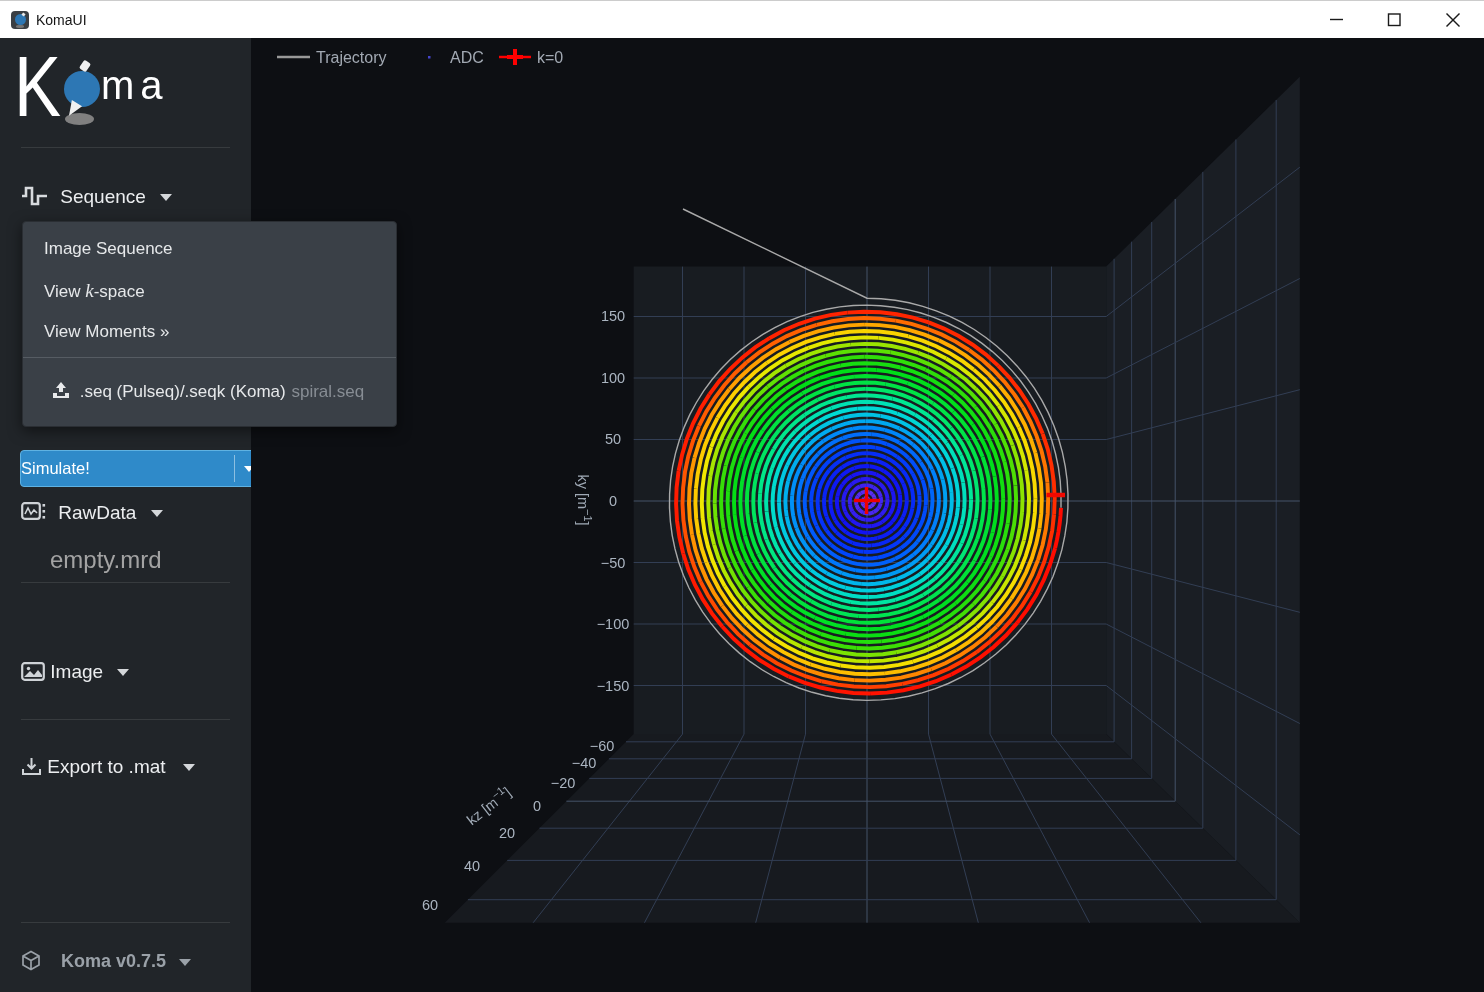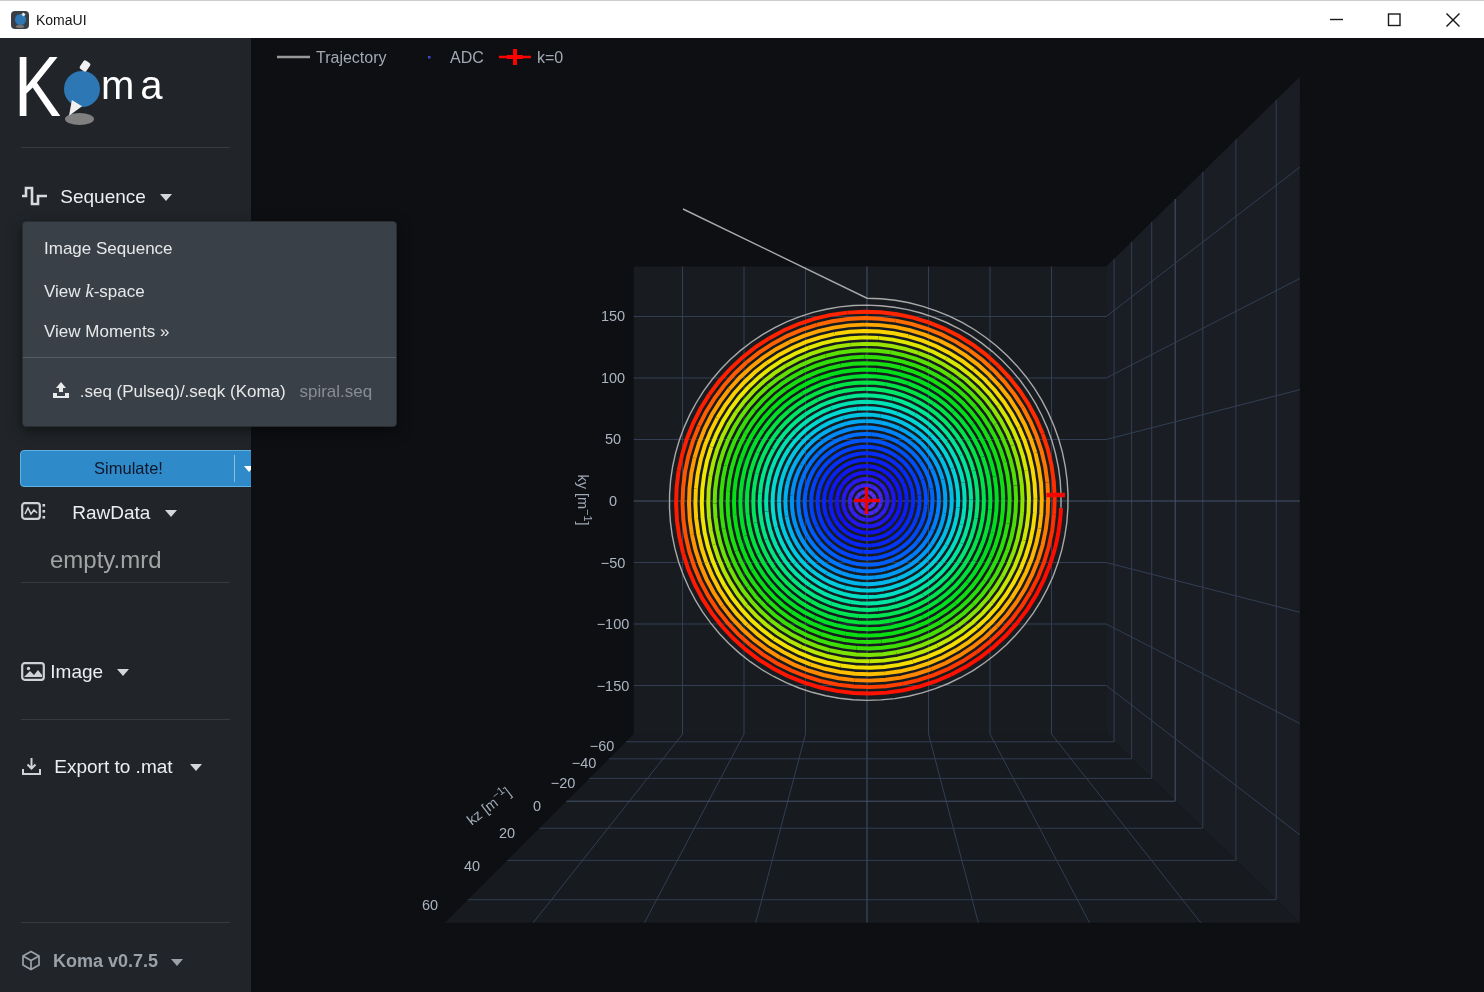--- a/index.html
+++ b/index.html
@@ -14,21 +14,21 @@
 .logo span{position:absolute;font-size:85px;line-height:85px}
 .logo .mK{left:14px;top:6px;transform:scaleX(.83);transform-origin:left}
 .logo .mMA{left:101px;top:15px;font-size:40px;line-height:64px;letter-spacing:6px}
 .logo .glb{position:absolute;left:64px;top:33px;width:36px;height:36px;border-radius:50%;background:#2d77b4}
 .logo .pn{position:absolute;left:81px;top:23px;width:8px;height:10px;background:#f0f0f0;transform:rotate(35deg);border-radius:2px}
 .logo .tip{position:absolute;left:67px;top:64px;width:0;height:0;border-left:6px solid transparent;border-right:6px solid transparent;border-top:15px solid #f0f0f0;transform:rotate(32deg)}
 .logo .sh{position:absolute;left:65px;top:75px;width:29px;height:12px;border-radius:50%;background:#808080}
 .hr{position:absolute;left:21px;width:209px;height:1px;background:rgba(255,255,255,.1)}
 .caret{display:inline-block;width:0;height:0;border-left:6px solid transparent;border-right:6px solid transparent;border-top:7px solid #d4d7da;vertical-align:middle}
 .mhead{position:absolute;left:21px;font-size:19px;color:#eceef0}
-.btn{position:absolute;left:20px;width:243px;background:#2f8ac9;border:1px solid #5fb2e2;border-radius:4px;color:#0f172a;font-size:16.5px;text-align:center}
+.btn{position:absolute;left:20px;width:243px;background:#2f8ac9;border:1px solid #5fb2e2;border-radius:4px;color:#ffffff;font-size:16.5px;}
 .btn .split{position:absolute;right:27px;top:4px;bottom:4px;width:1px;background:rgba(255,255,255,.45)}
 .btn .bcaret{position:absolute;right:8px;top:50%;margin-top:-2.5px;width:0;height:0;border-left:5px solid transparent;border-right:5px solid transparent;border-top:6px solid #fff}
 .menu{position:absolute;left:22px;top:183px;width:375px;height:206px;background:#3a4047;border:1px solid #2a2e33;border-radius:4px;box-shadow:0 4px 14px rgba(0,0,0,.5);font-size:17px;color:#e6e8ea;z-index:5}
 .mitem{position:absolute;left:21px;white-space:nowrap}
 .gray{color:#878d94}
 </style></head><body>
 
 <div class="titlebar">
   <div class="ticon">
       <div class="glb"></div>
@@ -67,35 +67,35 @@
     <div class="mitem" style="top:17px">Image Sequence</div>
     <div class="mitem" style="top:58px">View <i style="font-family:'Liberation Serif',serif;font-size:19px">k</i>-space</div>
     <div class="mitem" style="top:100px">View Moments »</div>
     <div style="position:absolute;left:0;top:134.5px;width:100%;height:1px;background:#565c63"></div>
     <div class="mitem" style="left:29px;top:159px">
       <svg width="18" height="18" viewBox="0 0 18 18" style="vertical-align:-2px">
           <path d="M9 1 L14 7 H11 V11 H7 V7 H4 Z" fill="#e8eaec"></path>
           <path d="M1 12 v5 h16 v-5 h-4 v3 H5 v-3 Z" fill="#e8eaec"></path>
         </svg>
       <span style="margin-left:5px">.seq (Pulseq)/.seqk (Koma)</span>
-      <span class="gray" style="margin-left:9px">spiral.seq</span>
+      <span class="gray" style="margin-left:1px">spiral.seq</span>
     </div>
   </div>
 
   <div class="btn" style="top:412px;height:37px;line-height:35px"><span style="margin-right:26px">Simulate!</span><div class="split"></div><div class="bcaret"></div></div>
 
   <div class="mhead" style="top:464px">
     <svg width="25" height="20" viewBox="0 0 25 20" style="vertical-align:-3px">
         <rect x="1.2" y="1.2" width="17.6" height="15.6" rx="2.5" fill="none" stroke="#cfd3d7" stroke-width="2.2"></rect>
         <path d="M4 12 L7 6 L10 12 L13 8 L16 11" fill="none" stroke="#cfd3d7" stroke-width="1.6"></path>
         <rect x="21.5" y="2" width="2.6" height="2.6" fill="#cfd3d7"></rect>
         <rect x="21.5" y="8" width="2.6" height="2.6" fill="#cfd3d7"></rect>
         <rect x="21.5" y="14" width="2.6" height="2.6" fill="#cfd3d7"></rect>
       </svg>
-    <span style="margin-left:21px">RawData</span>
+    <span style="margin-left:7px">RawData</span>
     <span class="caret" style="margin-left:9px"></span>
   </div>
   <div style="position:absolute;left:50px;top:508px;font-size:24px;color:#a3a3a3">empty.mrd</div>
   <div class="hr" style="top:544px"></div>
 
 
   <div class="mhead" style="top:623px">
     <svg width="24" height="19" viewBox="0 0 24 19" style="vertical-align:-3px">
         <rect x="1.2" y="1.2" width="21.6" height="16.6" rx="2.5" fill="none" stroke="#cfd3d7" stroke-width="2.2"></rect>
         <circle cx="7.5" cy="6.5" r="1.7" fill="#cfd3d7"></circle>
@@ -104,30 +104,30 @@
     <span style="">Image</span>
     <span class="caret" style="margin-left:9px"></span>
   </div>
   <div class="hr" style="top:681px"></div>
 
   <div class="mhead" style="top:718px">
     <svg width="21" height="21" viewBox="0 0 21 21" style="vertical-align:-4px">
         <path d="M10.5 2 V12 M6.5 8.5 L10.5 12.5 L14.5 8.5" fill="none" stroke="#cfd3d7" stroke-width="2"></path>
         <path d="M2 13 v5 h17 v-5" fill="none" stroke="#cfd3d7" stroke-width="2"></path>
       </svg>
-    <span style="margin-left:7px">Export to .mat</span>
+    <span style="">Export to .mat</span>
     <span class="caret" style="margin-left:12px"></span>
   </div>
   <div class="hr" style="top:884px"></div>
 
   <div class="mhead" style="top:912px;color:#9aa1a8;font-weight:bold;font-size:18px">
     <svg width="20" height="21" viewBox="0 0 20 21" style="vertical-align:-4px">
         <path d="M10 1.5 L18 6 V15 L10 19.5 L2 15 V6 Z M2 6 L10 10.5 L18 6 M10 10.5 V19.5" fill="none" stroke="#9aa1a8" stroke-width="1.7"></path>
       </svg>
-    <span style="margin-left:7px">Koma v0.7.5</span>
+    <span style="margin-left:15px">Koma v0.7.5</span>
     <span class="caret" style="margin-left:8px;border-top-color:#9aa1a8"></span>
   </div>
 </div>
 
 <div style="position:absolute;left:251px;top:38px;width:1233px;height:954px;background:#0d0f13">
 <svg width="1233" height="954" viewBox="0 0 1233 954" style="position:absolute;left:0;top:0">
 <polygon points="382.7,228.6 855.2,228.6 855.2,696.1 382.7,696.1" fill="#181c21"></polygon>
 <polygon points="855.2,228.6 1048.8,38.8 1048.8,884.7 855.2,696.1" fill="#1a1e24"></polygon>
 <polygon points="382.7,696.1 855.2,696.1 1048.8,884.7 193.8,884.7" fill="#171a1f"></polygon>
 <line x1="431.5" y1="228.6" x2="431.5" y2="696.1" stroke="#323e54" stroke-width="1" opacity="1.0"></line>

